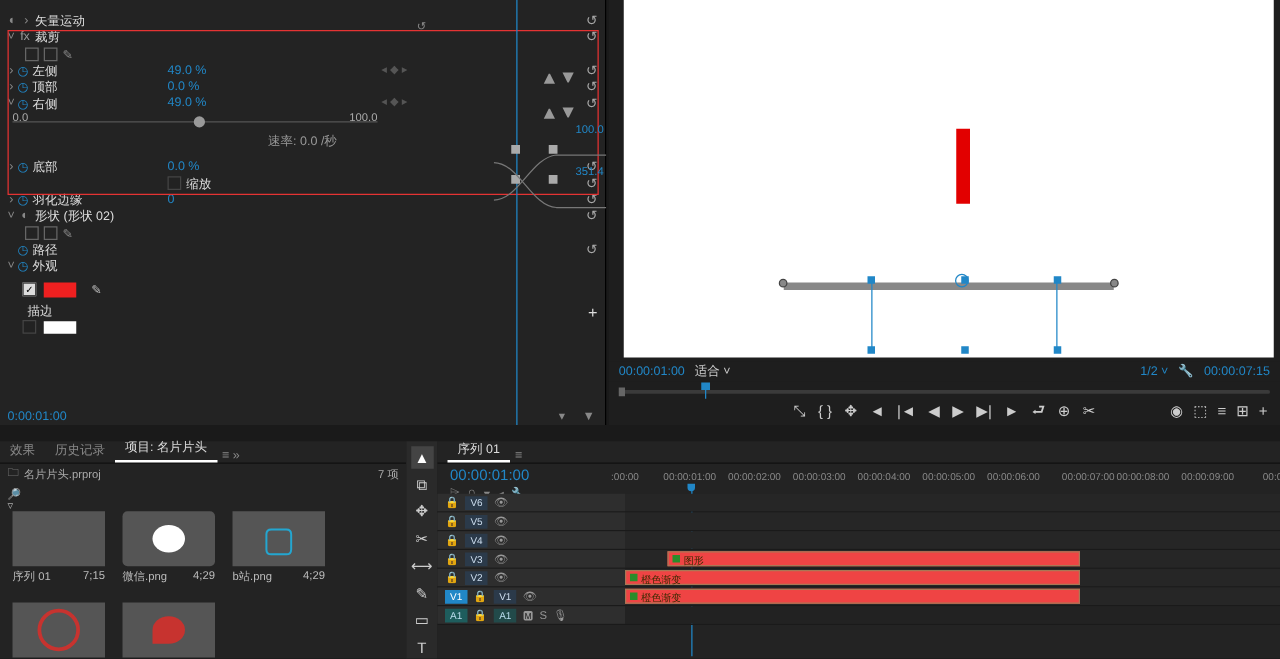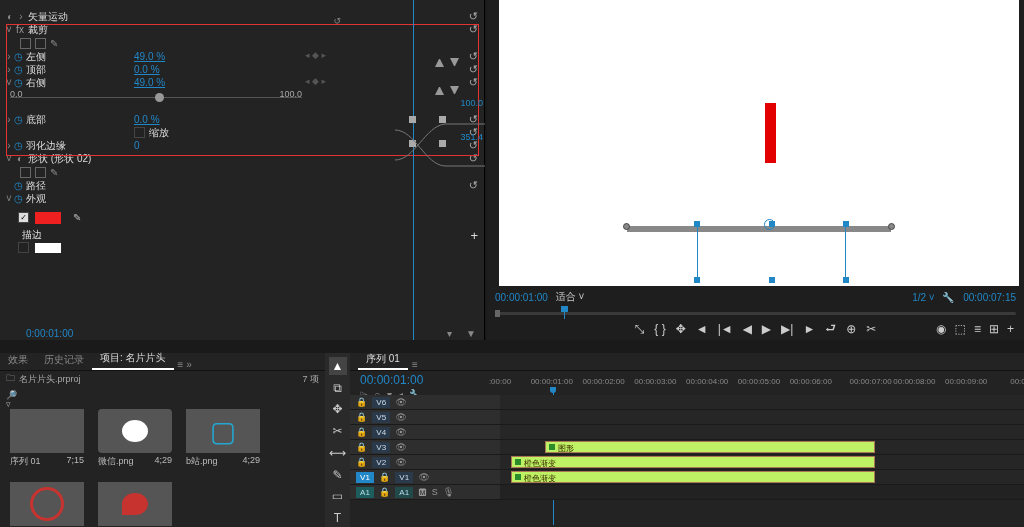--- a/index.html
+++ b/index.html
@@ -7,21 +7,21 @@
   
   .fx-panel { position:absolute; left:0; top:0; width:485px; height:340px; background:#232323; border-right:1px solid #000; }
   .row { display:flex; align-items:center; height:13px; padding:0 4px; font-size:10px; color:#ddd; position:relative; }
   .fx-reset { position:absolute; right:6px; top:0; color:#aaa; font-size:11px; }
   .fx-kf { position:absolute; right:158px; top:0; color:#555; font-size:9px; }
   .eye { width:12px; text-align:center; color:#888; }
   .arrow { width:10px; text-align:center; color:#888; }
   .stop { width:10px; color:#2187c7;}
   .name { width:110px; padding-left:2px; }
   .val { width:60px; color:#2187c7; text-align:left; }
-  .pct { color:#2187c7;text-decoration:underline; }
+  .pct { color:#2187c7; }
   .anchor-on { color:#2187c7;}
   .slider { position:relative; width:308px; height:14px; display:flex; align-items:center;}
   .slider-track { position:absolute; left:6px; right:10px; top:6px; height:1px; background:#555; }
   .slider-thumb { width:9px; height:9px; border-radius:50%; background:#999; position:absolute; top:2px;}
   .slider-lbl0 { position:absolute; left:6px; top:-2px; font-size:9px; color:#aaa;}
   .slider-lbl1 { position:absolute; right:10px; top:-2px; font-size:9px; color:#aaa;}
   .rate-row { text-align:center; height:14px; line-height:14px; color:#999; font-size:10px;}
   .small-icons { display:flex; gap:4px; padding-left:20px; height:14px; align-items:center; color:#888;}
   .small-icons span { display:inline-block; width:11px; height:11px; border:1px solid #666; }
   .swatch-red { width:26px; height:12px; background:#ef2020; }
@@ -96,27 +96,27 @@
   .tl-ruler { position:absolute; left:150px; right:6px; top:24px; height:14px; }
   .tl-ruler .lbl { position:absolute; top:0; font-size:8px; color:#888; transform:translateX(-50%);}
   .tl-ruler .playhead { position:absolute; top:10px; width:6px; height:6px; background:#2187c7; border-radius:0 0 50% 50%;}
   .tl-ruler .playhead-line { position:absolute; top:14px; width:1px; height:134px; background:#2187c7;}
   .tl-body { position:absolute; left:0; top:42px; right:0; bottom:0;}
   .track-row { display:flex; height:15px; border-bottom:1px solid #1a1a1a;}
   .track-head { width:150px; background:#2e2e2e; display:flex; align-items:center; padding-left:6px; gap:5px; font-size:9px; color:#999;}
   .track-head .vlabel { width:18px; height:11px; background:#2b3a4a; color:#cde; display:flex; align-items:center; justify-content:center; font-size:8px;}
   .track-head .vlabel.on { background:#2187c7; color:#fff;}
   .track-lane { flex:1; position:relative; background:#262626;}
-  .clip { position:absolute; top:1px; bottom:1px; background:#bef264; border:1px solid #a75;margin-left:11px;}
+  .clip { position:absolute; top:1px; bottom:1px; background:#ef4444; border:1px solid #a75;}
   .clip .dot { position:absolute; left:3px; top:2px; width:6px; height:6px; background:#2a8c2a;}
   .clip .ctxt { position:absolute; left:12px; top:1px; font-size:8px; color:#3a2a00;}
   .audio-row .track-lane { background:#222;}
   .audio-head { background:#2e2e2e; display:flex; align-items:center; gap:5px; padding-left:6px; font-size:9px;}
   .audio-head .al { width:18px; height:11px; background:#1e5d5d; color:#bde; display:flex; align-items:center; justify-content:center; font-size:8px;}
-  .bottom-fx-tools { position:absolute; left:0; right:0; bottom:0; height:14px; display:flex; align-items:center; justify-content:flex-end; padding-right:8px; color:#888; gap:14px;margin-left:20px;}
+  .bottom-fx-tools { position:absolute; left:0; right:0; bottom:0; height:14px; display:flex; align-items:center; justify-content:flex-end; padding-right:8px; color:#888; gap:14px;}
 </style>
 </head>
 <body>
 
 <div class="fx-panel">
 
   <div style="height:10px;"></div>
 
   <div class="row">
     <span class="eye">◐</span>
@@ -163,20 +163,21 @@
 
   <div class="row" style="height:18px;">
     <div class="slider">
       <span class="slider-lbl0">0.0</span>
       <div class="slider-track"></div>
       <div class="slider-thumb" style="left:49%;"></div>
       <span class="slider-lbl1">100.0</span>
     </div>
   </div>
 
+  <div class="rate-row">速率: 0.0 /秒</div>
 
   <div style="height:6px;"></div>
   <div class="row">
     <span class="arrow">›</span>
     <span class="stop">◷</span>
     <span class="name">底部</span>
     <span class="val pct">0.0 %</span>
     <span class="fx-reset">↺</span>
   </div>
   <div class="row">

